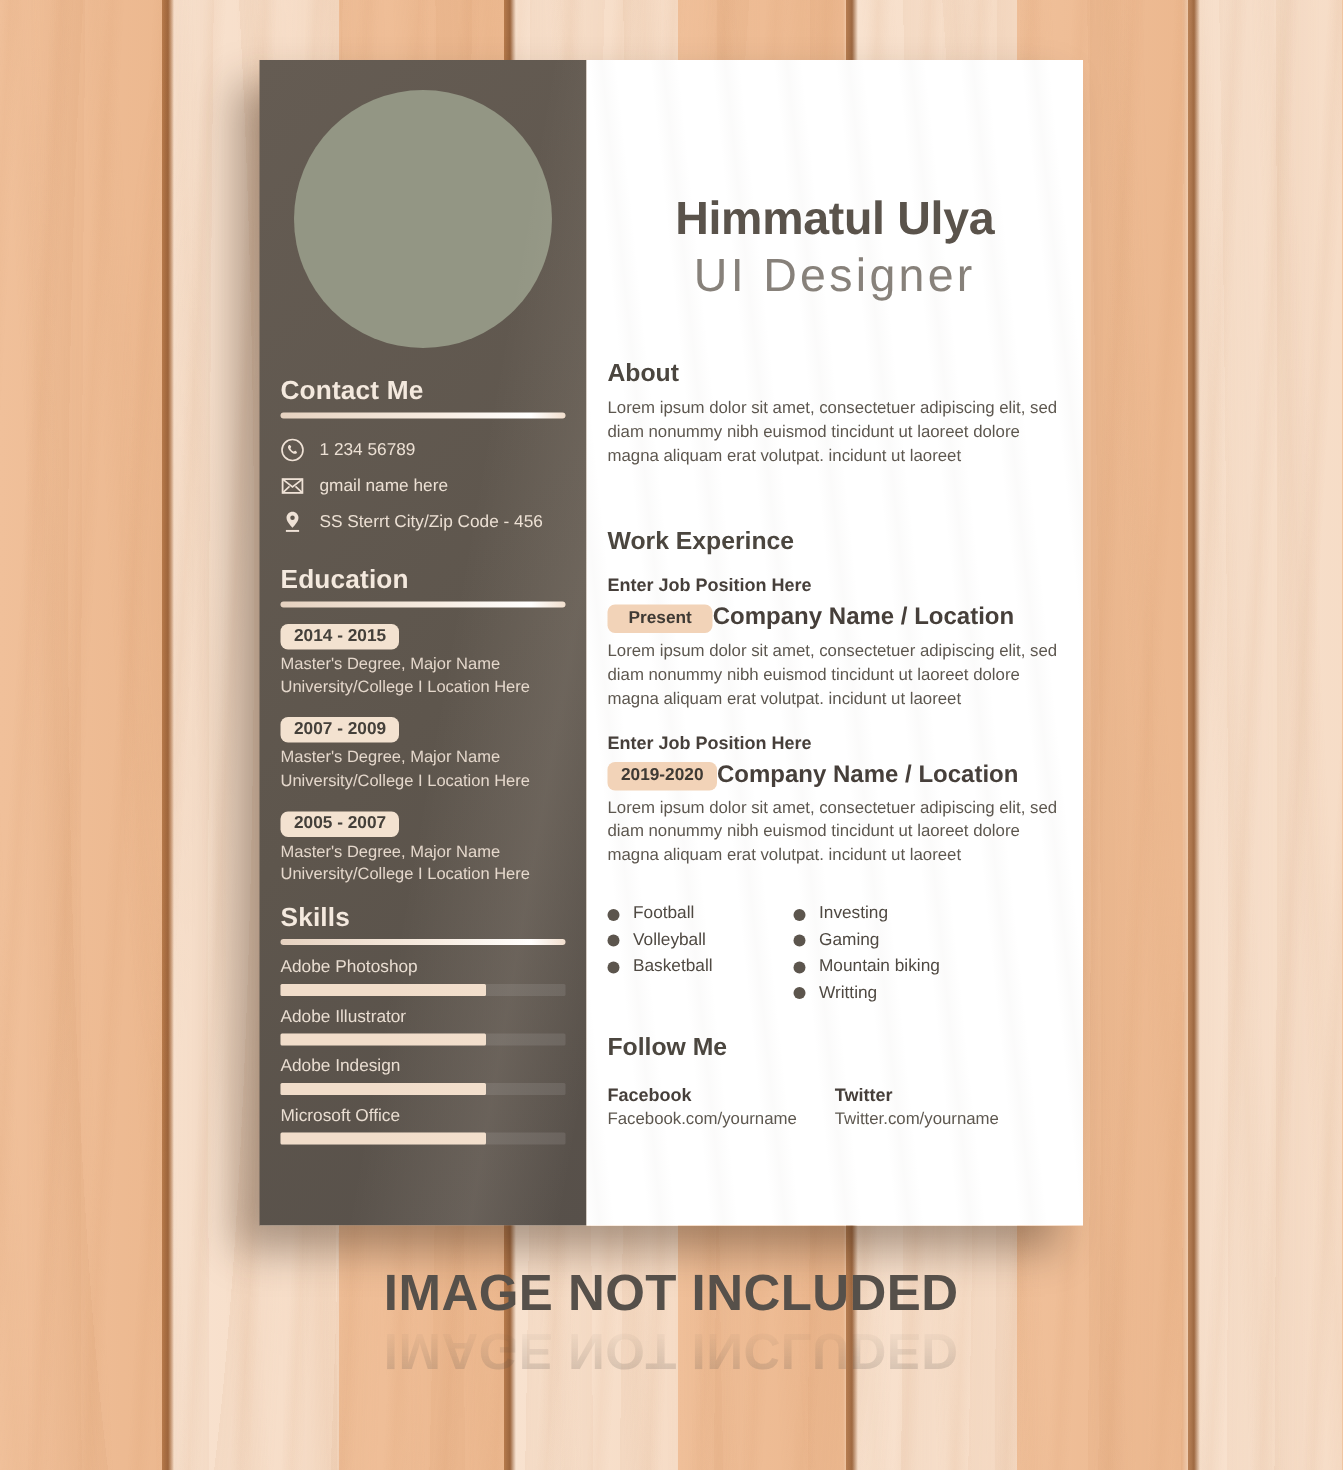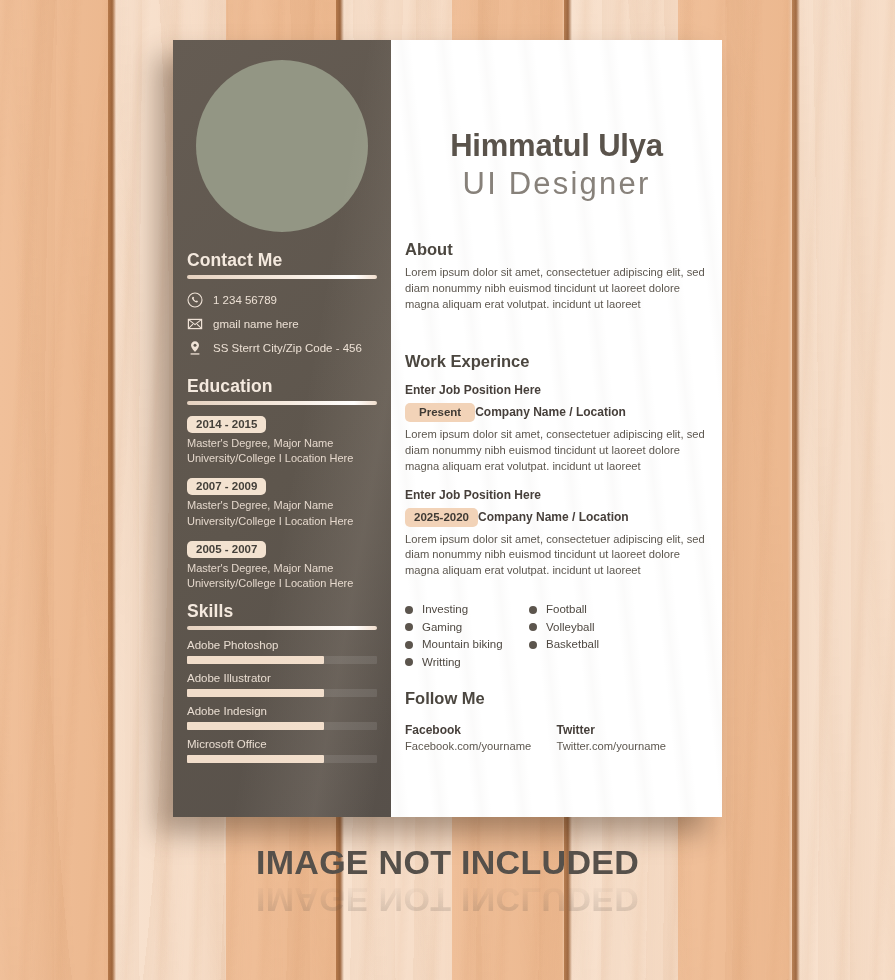--- a/index.html
+++ b/index.html
@@ -236,21 +236,21 @@
   .date-chip-light {
     background: #f2d3b8;
     color: #3f3a34;
     font-size: 11.5px;
     font-weight: bold;
     padding: 3px 14px 4px;
     border-radius: 5px;
     line-height: 1.05;
   }
   .company {
-    font-size: 12px;
+    font-size: 16px;
     font-weight: bold;
     color: #463f3a;
   }
 
   
   #hobbies-grid {
     display: flex;
     gap: 0;
     margin-top: 5px;
   }
@@ -438,59 +438,59 @@
           <div class="job-meta">
             <span class="date-chip-light">Present</span>
             <span class="company">Company Name / Location</span>
           </div>
           <div class="body-text">Lorem ipsum dolor sit amet, consectetuer adipiscing elit, sed diam nonummy nibh euismod tincidunt ut laoreet dolore magna aliquam erat volutpat. incidunt ut laoreet</div>
         </div>
 
         <div style="margin-top:13px;">
           <div class="job-position">Enter Job Position Here</div>
           <div class="job-meta">
-            <span class="date-chip-light" style="padding-left:9px;padding-right:9px;">2025-2020</span>
+            <span class="date-chip-light" style="padding-left:9px;padding-right:9px;">2019-2020</span>
             <span class="company">Company Name / Location</span>
           </div>
           <div class="body-text">Lorem ipsum dolor sit amet, consectetuer adipiscing elit, sed diam nonummy nibh euismod tincidunt ut laoreet dolore magna aliquam erat volutpat. incidunt ut laoreet</div>
         </div>
       </div>
 
       <div style="margin-top:22px;">
         <div id="hobbies-grid">
           <div class="col">
             <div class="hobby">
               <span class="dot"></span>
-              <span>Investing</span>
-            </div>
-            <div class="hobby">
-              <span class="dot"></span>
-              <span>Gaming</span>
-            </div>
-            <div class="hobby">
-              <span class="dot"></span>
-              <span>Mountain biking</span>
-            </div>
-            <div class="hobby">
-              <span class="dot"></span>
-              <span>Writting</span>
+              <span>Football</span>
+            </div>
+            <div class="hobby">
+              <span class="dot"></span>
+              <span>Volleyball</span>
+            </div>
+            <div class="hobby">
+              <span class="dot"></span>
+              <span>Basketball</span>
             </div>
           </div>
           <div class="col">
             <div class="hobby">
               <span class="dot"></span>
-              <span>Football</span>
-            </div>
-            <div class="hobby">
-              <span class="dot"></span>
-              <span>Volleyball</span>
-            </div>
-            <div class="hobby">
-              <span class="dot"></span>
-              <span>Basketball</span>
+              <span>Investing</span>
+            </div>
+            <div class="hobby">
+              <span class="dot"></span>
+              <span>Gaming</span>
+            </div>
+            <div class="hobby">
+              <span class="dot"></span>
+              <span>Mountain biking</span>
+            </div>
+            <div class="hobby">
+              <span class="dot"></span>
+              <span>Writting</span>
             </div>
           </div>
         </div>
       </div>
 
       <div style="margin-top:18px;">
         <div class="light-heading">Follow Me</div>
         <div id="social-grid">
           <div class="col">
             <div class="social-name">Facebook</div>

